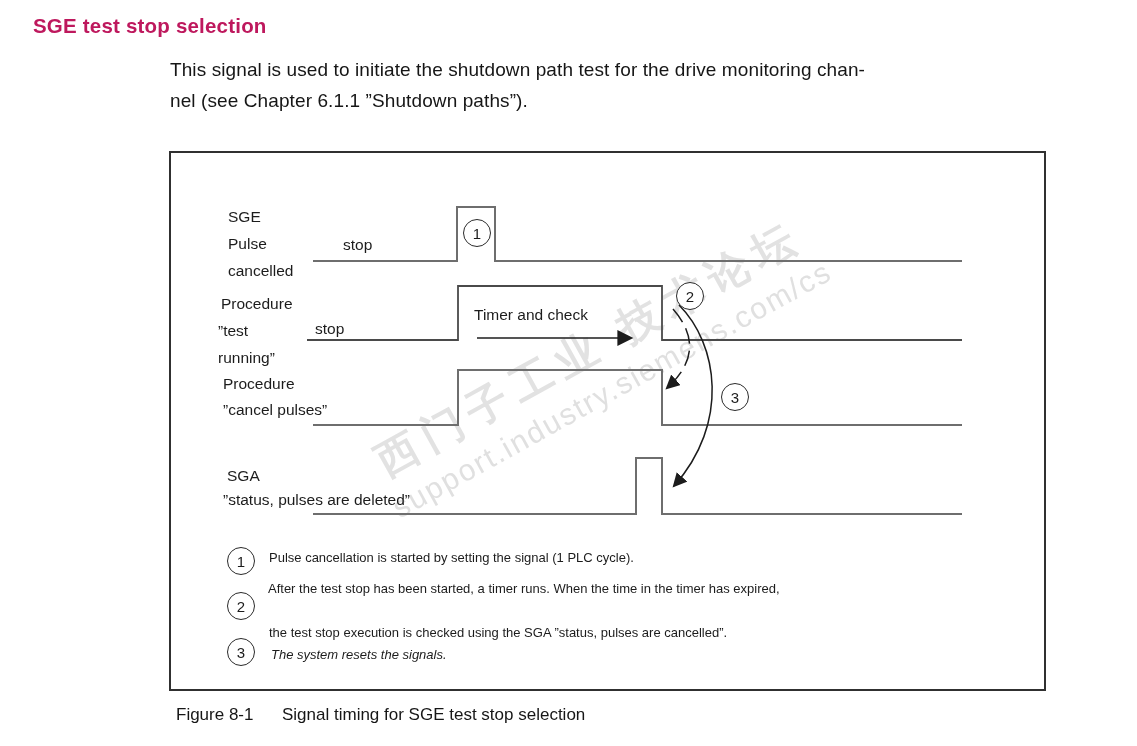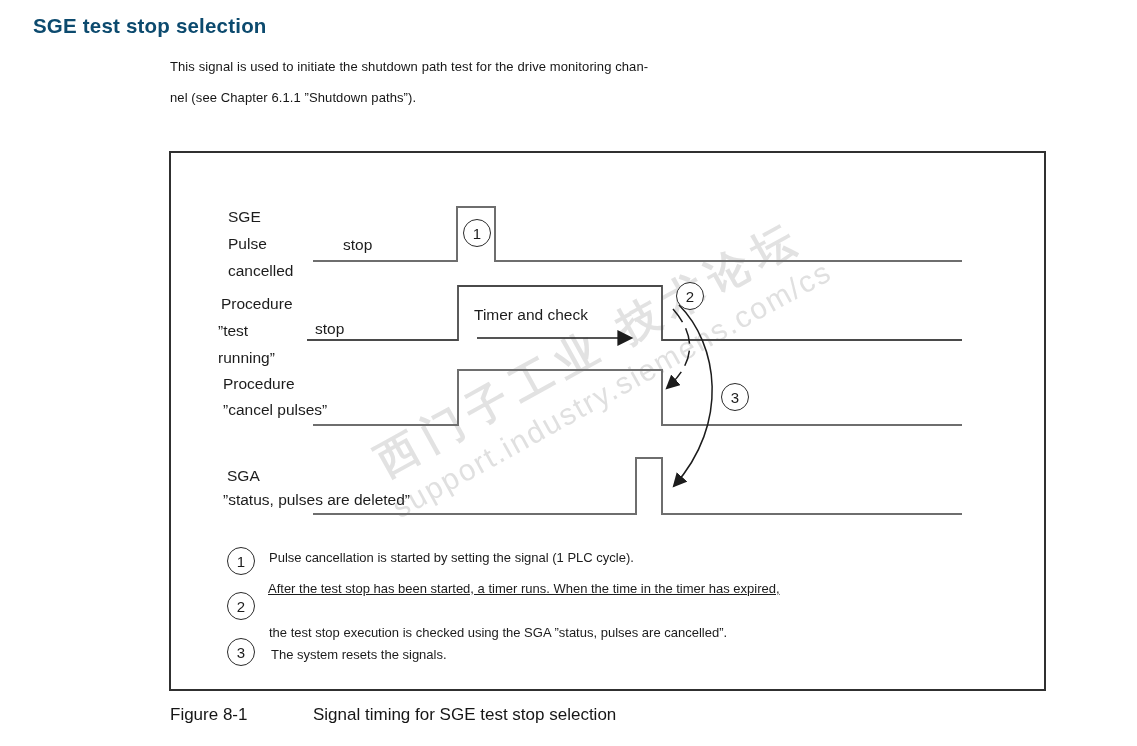--- a/index.html
+++ b/index.html
@@ -2,23 +2,23 @@
 <html><head>
 <meta charset="utf-8">
 <style>
   html,body{margin:0;padding:0;background:#fff;}
   #page{
     position:relative;width:1137px;height:746px;background:#ffffff;
     font-family:"Liberation Sans", sans-serif;color:#1a1a1a;overflow:hidden;
   }
   .abs{position:absolute;}
   #heading{
-    left:33px;top:14px;font-size:20.5px;font-weight:bold;letter-spacing:.2px;color:#0c4a6e;
+    left:33px;top:14px;font-size:20.5px;font-weight:bold;letter-spacing:.2px;color:#be185d;
   }
-  .intro-line{left:170px;font-size:13px;letter-spacing:.1px;color:#161616;white-space:nowrap;}
+  .intro-line{left:170px;font-size:19px;letter-spacing:.1px;color:#161616;white-space:nowrap;}
   #figure-box{
     left:169px;top:151px;width:877px;height:540px;
     border:2px solid #303030;box-sizing:border-box;background:#fff;
   }
   #diagram-wrap{left:-2px;top:-2px;width:877px;height:540px;position:absolute;}
   #watermark{
     left:150px;top:168px;width:560px;text-align:center;
     transform:rotate(-29deg);z-index:1;white-space:nowrap;user-select:none;
   }
   #watermark .wm1{font-size:42px;letter-spacing:9px;line-height:54px;color:#e2e2e2;font-weight:bold;}
@@ -105,27 +105,27 @@
         </div>
 
       <div class="abs num-circle" style="left:58px;top:396px;">
           <span>1</span>
         </div>
       <div class="abs note-text" style="left:100px;top:399px;">Pulse cancellation is started by setting the signal (1 PLC cycle).</div>
 
       <div class="abs num-circle" style="left:58px;top:441px;">
           <span>2</span>
         </div>
-      <div class="abs note-text" style="left:99px;top:430px;text-decoration:underline;">After the test stop has been started, a timer runs. When the time in the timer has expired,</div>
+      <div class="abs note-text" style="left:99px;top:430px;">After the test stop has been started, a timer runs. When the time in the timer has expired,</div>
       <div class="abs note-text" style="left:100px;top:458px;margin-top:16px;">the test stop execution is checked using the SGA ”status, pulses are cancelled”.</div>
 
       <div class="abs num-circle" style="left:58px;top:487px;">
           <span>3</span>
         </div>
-      <div class="abs note-text" style="left:102px;top:496px;">The system resets the signals.</div>
+      <div class="abs note-text" style="left:102px;top:496px;font-style:italic;">The system resets the signals.</div>
 
     </div>
   </div>
 
-  <div class="abs caption" style="left:170px;">Figure 8-1</div>
-  <div class="abs caption" style="left:313px;">Signal timing for SGE test stop selection</div>
+  <div class="abs caption" style="left:176px;">Figure 8-1</div>
+  <div class="abs caption" style="left:282px;">Signal timing for SGE test stop selection</div>
 
 </div>
 
 </body></html>

